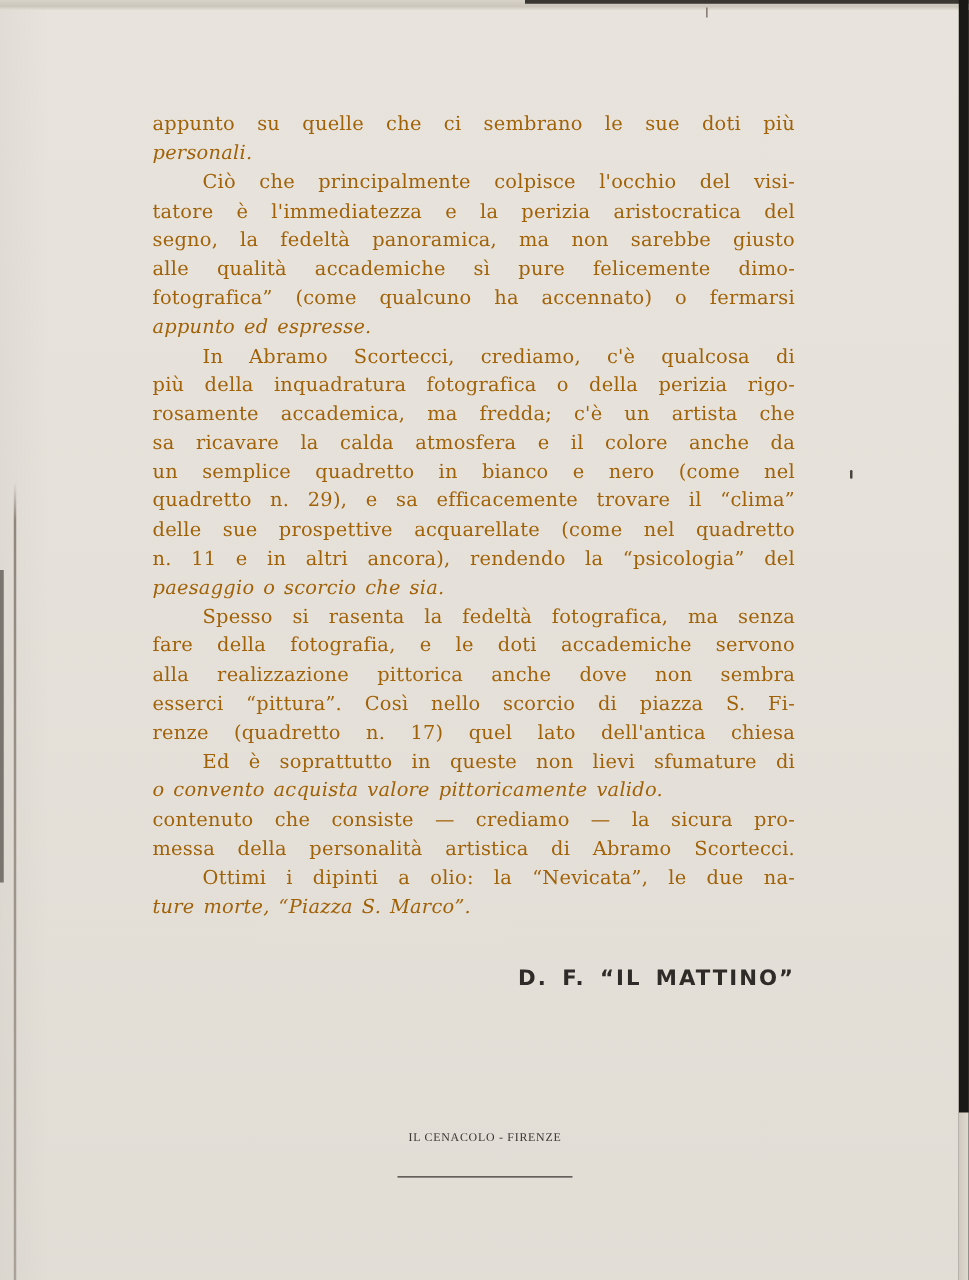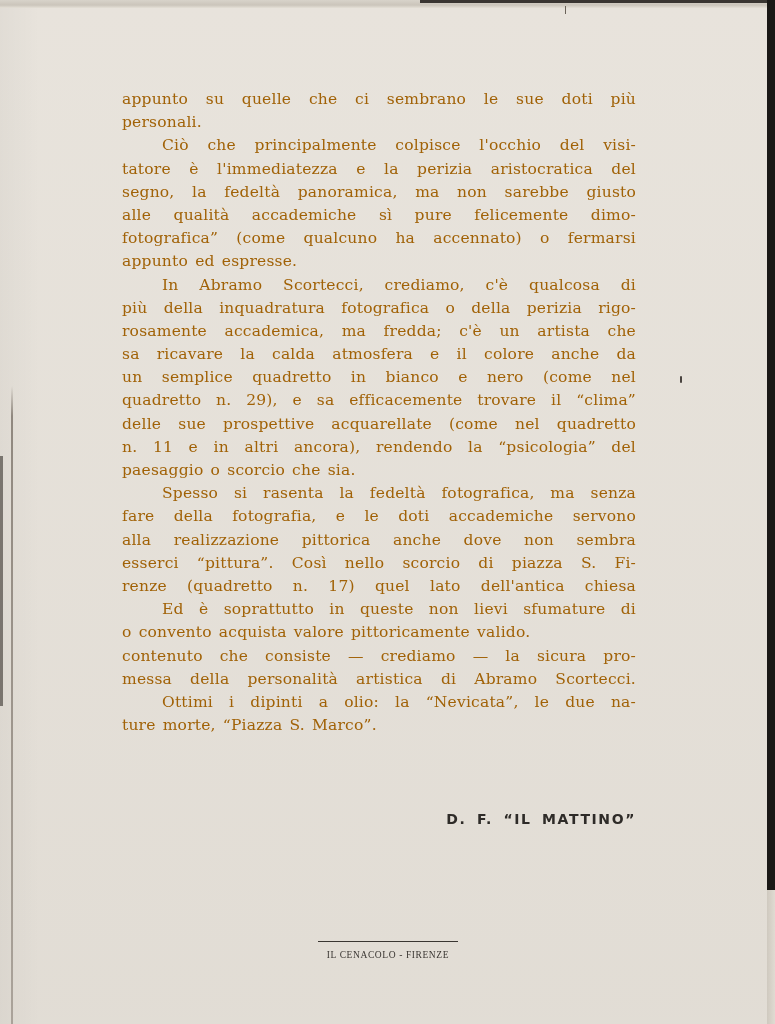--- a/index.html
+++ b/index.html
@@ -87,47 +87,48 @@
     }
     .line {
       display: block;
       text-align: justify;
       text-align-last: justify;
       white-space: nowrap;
       height: 23.2px;
     }
     .line.last {
       text-align-last: left;
+      font-style: italic;
     }
     .line.indent {
       padding-left: 40px;
     }
     .signature {
       position: absolute;
       right: 139px;
-      top: 811px;
+      top: 773px;
       font-family: "DejaVu Sans", "Liberation Sans", sans-serif;
       font-weight: bold;
-      font-size: 14px;
+      font-size: 17px;
       letter-spacing: 1.6px;
       word-spacing: 4px;
       color: #2e2b28;
     }
     .footer-rule {
       position: absolute;
       left: 318px;
       top: 941px;
       width: 140px;
       height: 1px;
       background: #3a3632;
     }
     .footer-text {
       position: absolute;
       left: 318px;
-      top: 950px;
+      top: 906px;
       width: 140px;
       text-align: center;
       font-family: "Liberation Serif", "DejaVu Serif", serif;
       font-size: 9.5px;
       letter-spacing: 0.6px;
       color: #3a3632;
       white-space: nowrap;
     }
     .speck {
       position: absolute;

